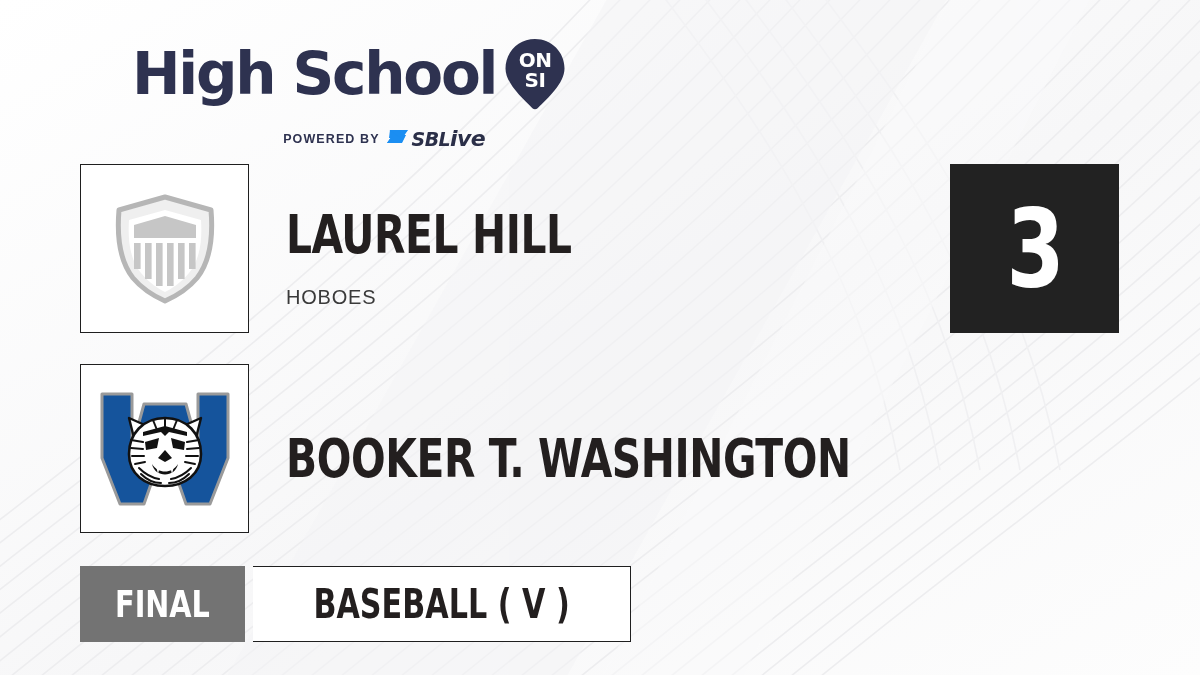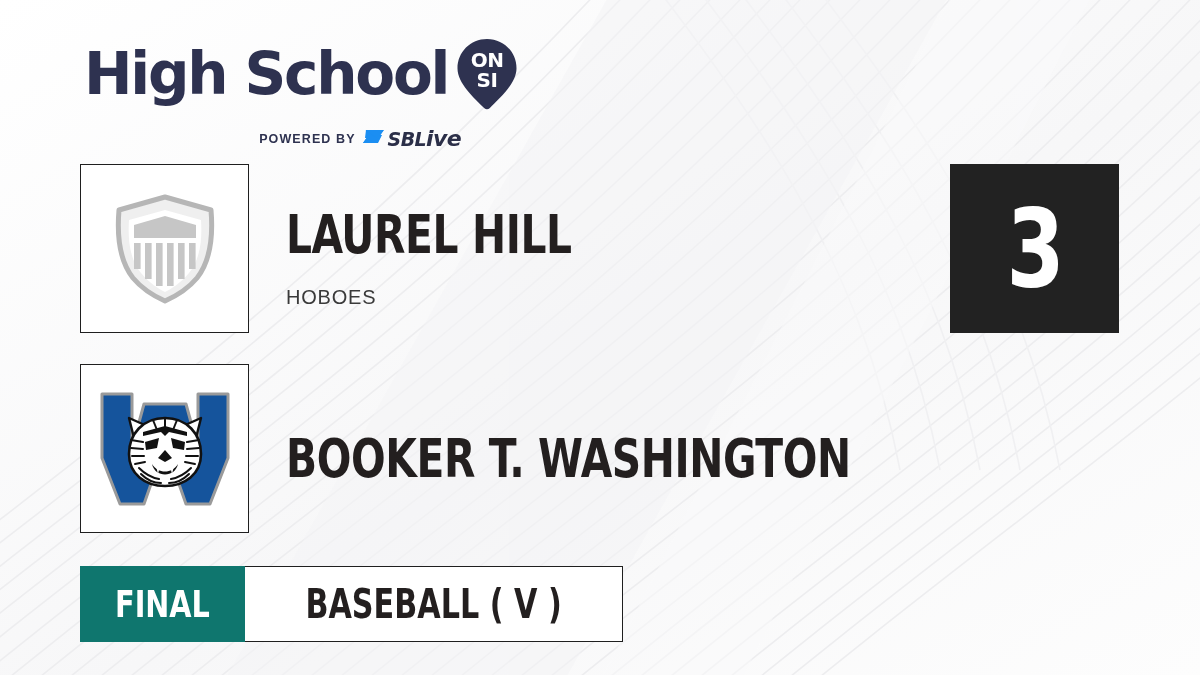--- a/index.html
+++ b/index.html
@@ -21,20 +21,21 @@
   .logo-block { position:absolute; left:84px; top:38px; }
   .logo-row { display:flex; align-items:center; gap:6px; }
   .logo-word {
     font-family:"DejaVu Sans", sans-serif;
     font-weight:bold;
     font-size:58px;
     line-height:58px;
     letter-spacing:-2.2px;
     color:#2e3250;
     white-space:nowrap;
+    margin-left:48px;
   }
   .pin { width:62px; height:72px; position:relative; margin-left:2px; }
   .powered {
     display:flex; align-items:center; justify-content:center;
     gap:7px; margin-top:16px; margin-left:118px;
   }
   .powered-label {
     font-family:"Liberation Sans", sans-serif;
     font-weight:bold; font-size:12.5px;
     letter-spacing:1.1px; color:#2e3250;
@@ -101,35 +102,36 @@
     transform:scaleX(0.86);
     letter-spacing:-2px;
   }
 
   
   .status-bar {
     position:absolute; left:80px; top:566px;
     height:76px; display:flex;
   }
   .status-final {
-    background:#0f766e;
+    background:#737373;
     display:flex; align-items:center; justify-content:flex-end;
     padding:0 26px;
   }
   .status-final span {
     font-family:"DejaVu Sans Condensed","DejaVu Sans", sans-serif;
     font-weight:bold; font-size:38px; color:#ffffff;
     transform:scaleX(0.84); letter-spacing:0px;
   }
   .status-sport {
     background:#ffffff;
     border:1.4px solid #1f1f1f;
     border-left:none;
     display:flex; align-items:center; justify-content:center;
     padding:0 36px;
+    margin-left:8px;
   }
   .status-sport span {
     font-family:"DejaVu Sans Condensed","DejaVu Sans", sans-serif;
     font-weight:bold; font-size:40px; color:#231f1f;
     transform:scaleX(0.84); letter-spacing:0px;
   }
 </style>
 </head>
 <body>
 

